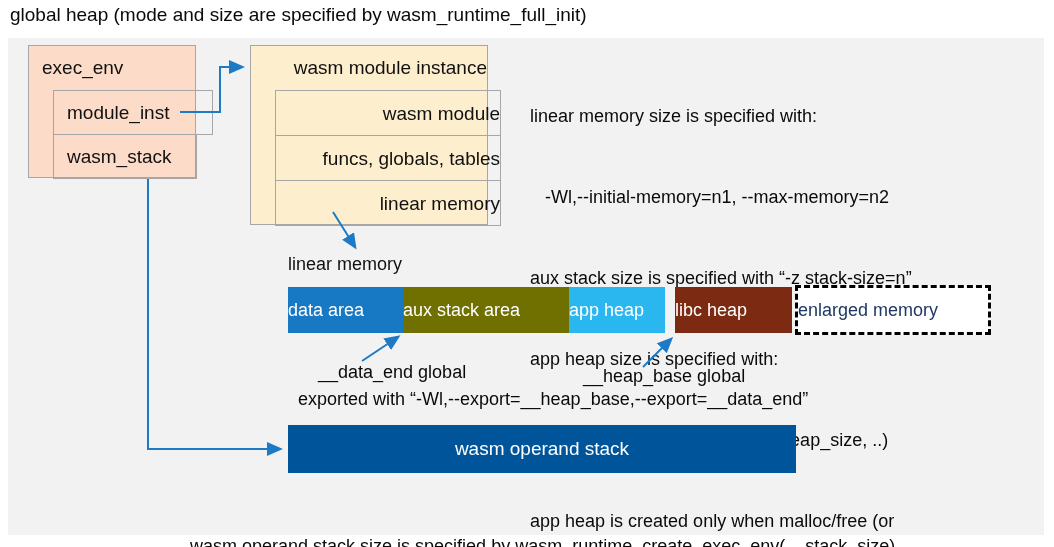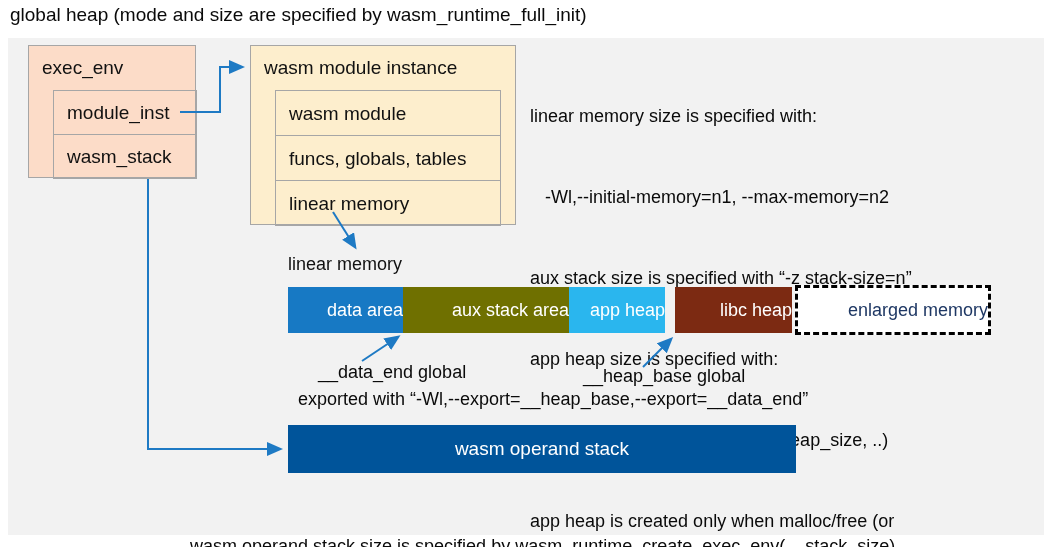--- a/index.html
+++ b/index.html
@@ -6,35 +6,35 @@
   html,body { background:#ffffff; font-family:"Liberation Sans", sans-serif; }
   .stage { position:relative; width:1054px; height:547px; overflow:hidden; background:#fff; color:#111; }
   .title { position:absolute; left:10px; top:4px; font-size:19px; color:#0a0a0a; white-space:pre; }
   .panel { position:absolute; left:8px; top:38px; width:1036px; height:497px; }
 
   .box { position:absolute; border:1px solid #a6a6a6; }
   .box-header { position:absolute; left:0; top:0; width:100%; height:45px; line-height:44px; padding-left:13px; font-size:19px; }
   .sub-row { position:absolute; border:1px solid #a6a6a6; font-size:19px; padding-left:13px; }
 
   .exec-box { left:28px; top:45px; width:168px; height:133px; }
-  .exec-row1 { left:24px; top:44px; width:144px; height:45px; line-height:44px; }
+  .exec-row1 { left:24px; top:44px; width:160px; height:45px; line-height:44px; }
   .exec-row2 { left:24px; top:88px; width:144px; height:45px; line-height:44px; }
 
-  .mod-box { left:250px; top:45px; width:266px; height:180px; }
+  .mod-box { left:250px; top:45px; width:238px; height:180px;text-align:right; }
   .mod-row1 { left:24px; top:44px; width:226px; height:46px; line-height:45px; }
   .mod-row2 { left:24px; top:89px; width:226px; height:46px; line-height:45px; }
   .mod-row3 { left:24px; top:134px; width:226px; height:46px; line-height:45px; }
 
   .notes { position:absolute; font-size:18px; line-height:27px; white-space:pre; color:#0a0a0a; }
   .notes-right { left:530px; top:49px; width:512px; }
   .notes-bottom { left:190px; top:479px; width:860px; }
 
   .lm-label { position:absolute; left:288px; top:254px; font-size:18px; }
 
-  .seg { position:absolute; top:287px; height:46px; line-height:46px; text-align:right; color:#ffffff; font-size:18px; }
+  .seg { position:absolute; top:287px; height:46px; line-height:46px; text-align:left; color:#ffffff; font-size:18px; }
   .seg1 { left:288px; width:115px; }
   .seg2 { left:403px; width:166px; }
   .seg3 { left:569px; width:96px; }
   .seg4 { left:675px; width:117px; }
   .seg5 { left:795px; top:285px; width:196px; height:50px; line-height:44px; background:#ffffff; border:3px dashed #000; }
 
   .annot { position:absolute; font-size:18px; white-space:pre; color:#0a0a0a; }
   .a-dataend { left:318px; top:362px; }
   .a-heapbase { left:583px; top:366px; }
   .a-exported { left:298px; top:389px; }

